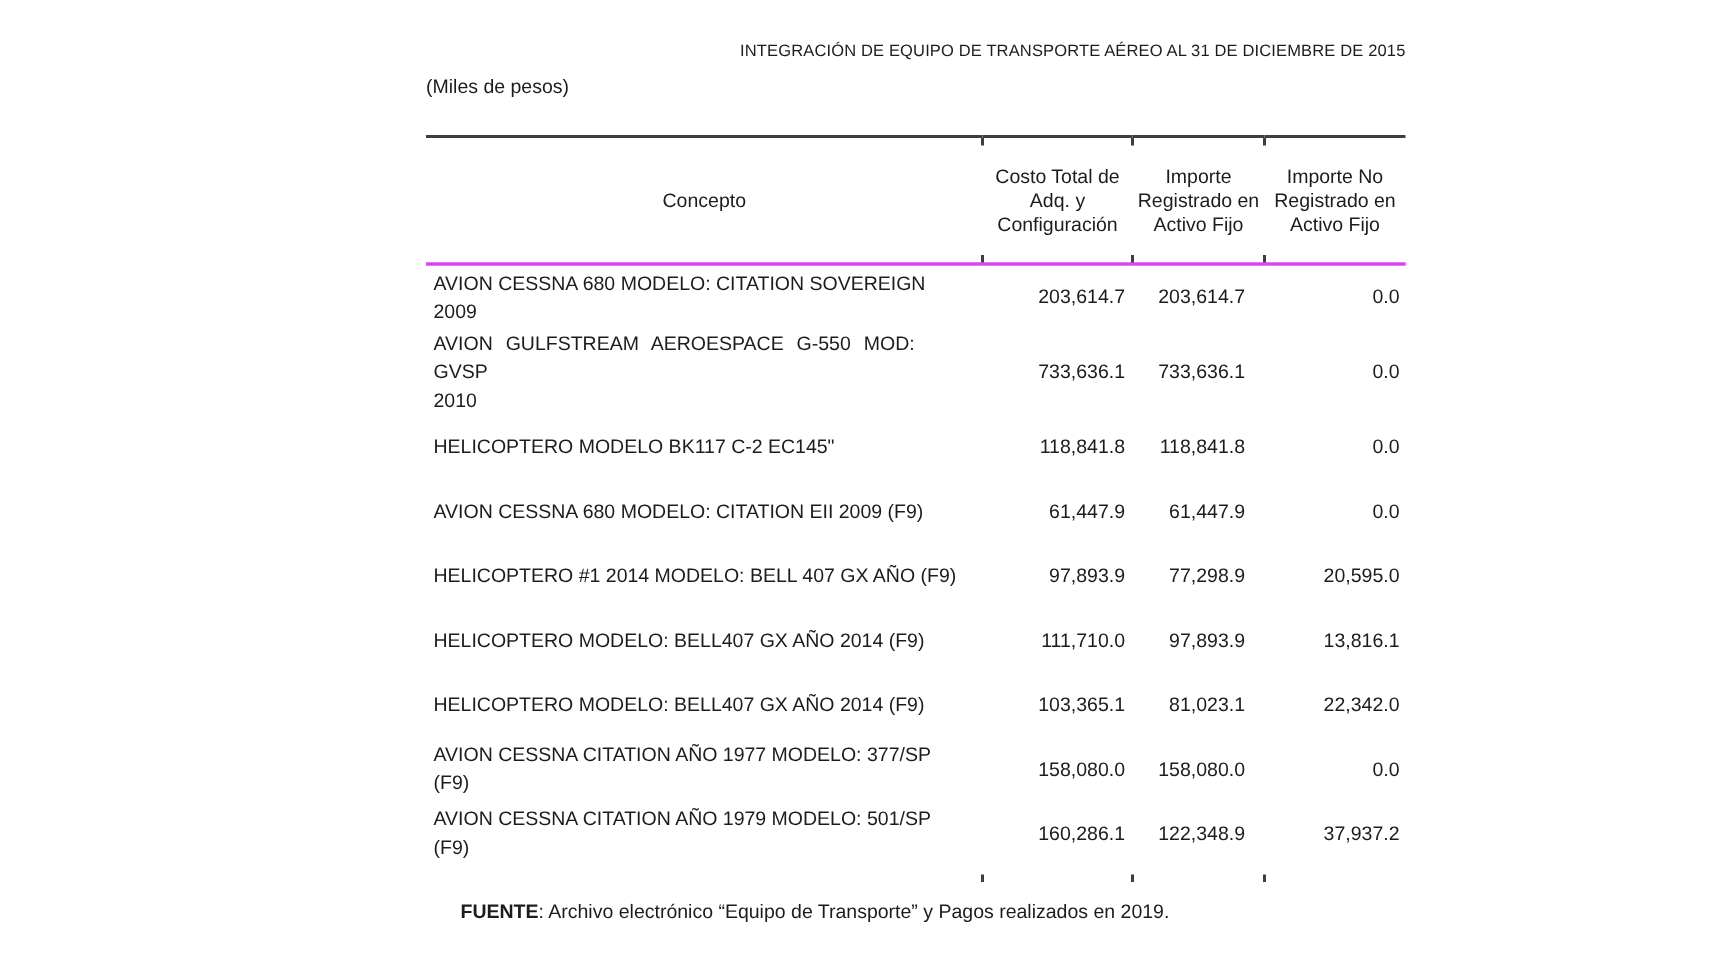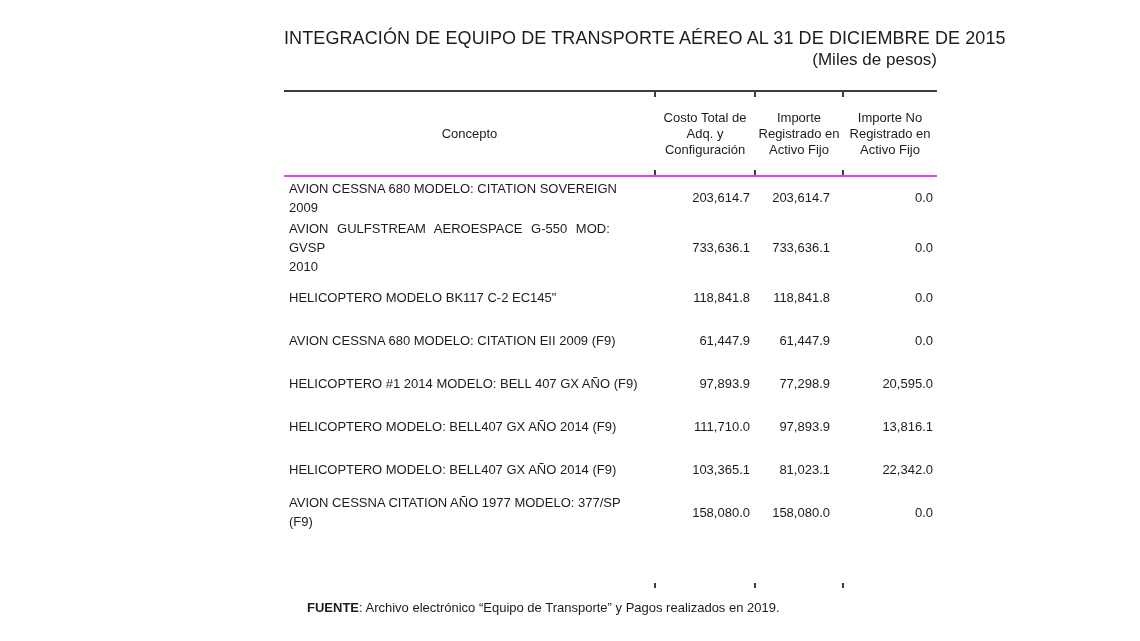--- a/index.html
+++ b/index.html
@@ -10,32 +10,32 @@
     background: #ffffff;
     font-family: "Liberation Sans", sans-serif;
     color: #1c1c1c;
     overflow: hidden;
   }
   .doc-title {
     position: absolute;
     top: 28px;
     left: 284px;
     width: 653px;
-    text-align: center;
-    font-size: 18px;
+    text-align: right;
+    font-size: 11px;
     letter-spacing: 0.1px;
     white-space: nowrap;
   }
   .doc-subtitle {
     position: absolute;
     top: 50px;
     left: 284px;
     width: 653px;
-    text-align: right;
-    font-size: 17px;
+    text-align: left;
+    font-size: 13px;
   }
   .table-wrap {
     position: absolute;
     left: 284px;
     top: 90px;
     width: 653px;
     height: 500px;
   }
   table {
     border-collapse: collapse;
@@ -167,20 +167,26 @@
           <td class="cell-concepto">HELICOPTERO MODELO: BELL407 GX AÑO 2014   (F9)</td>
           <td class="cell-num n1">103,365.1</td>
           <td class="cell-num n2">81,023.1</td>
           <td class="cell-num n3">22,342.0</td>
         </tr>
         <tr>
           <td class="cell-concepto">AVION CESSNA CITATION AÑO 1977 MODELO: 377/SP (F9)</td>
           <td class="cell-num n1">158,080.0</td>
           <td class="cell-num n2">158,080.0</td>
           <td class="cell-num n3">0.0</td>
+        </tr>
+        <tr>
+          <td class="cell-concepto">AVION CESSNA CITATION AÑO 1979 MODELO: 501/SP (F9)</td>
+          <td class="cell-num n1">160,286.1</td>
+          <td class="cell-num n2">122,348.9</td>
+          <td class="cell-num n3">37,937.2</td>
         </tr>
       </tbody>
     </table>
 
     <div class="tick t-top x1"></div>
     <div class="tick t-top x2"></div>
     <div class="tick t-top x3"></div>
     <div class="tick t-head x1"></div>
     <div class="tick t-head x2"></div>
     <div class="tick t-head x3"></div>

